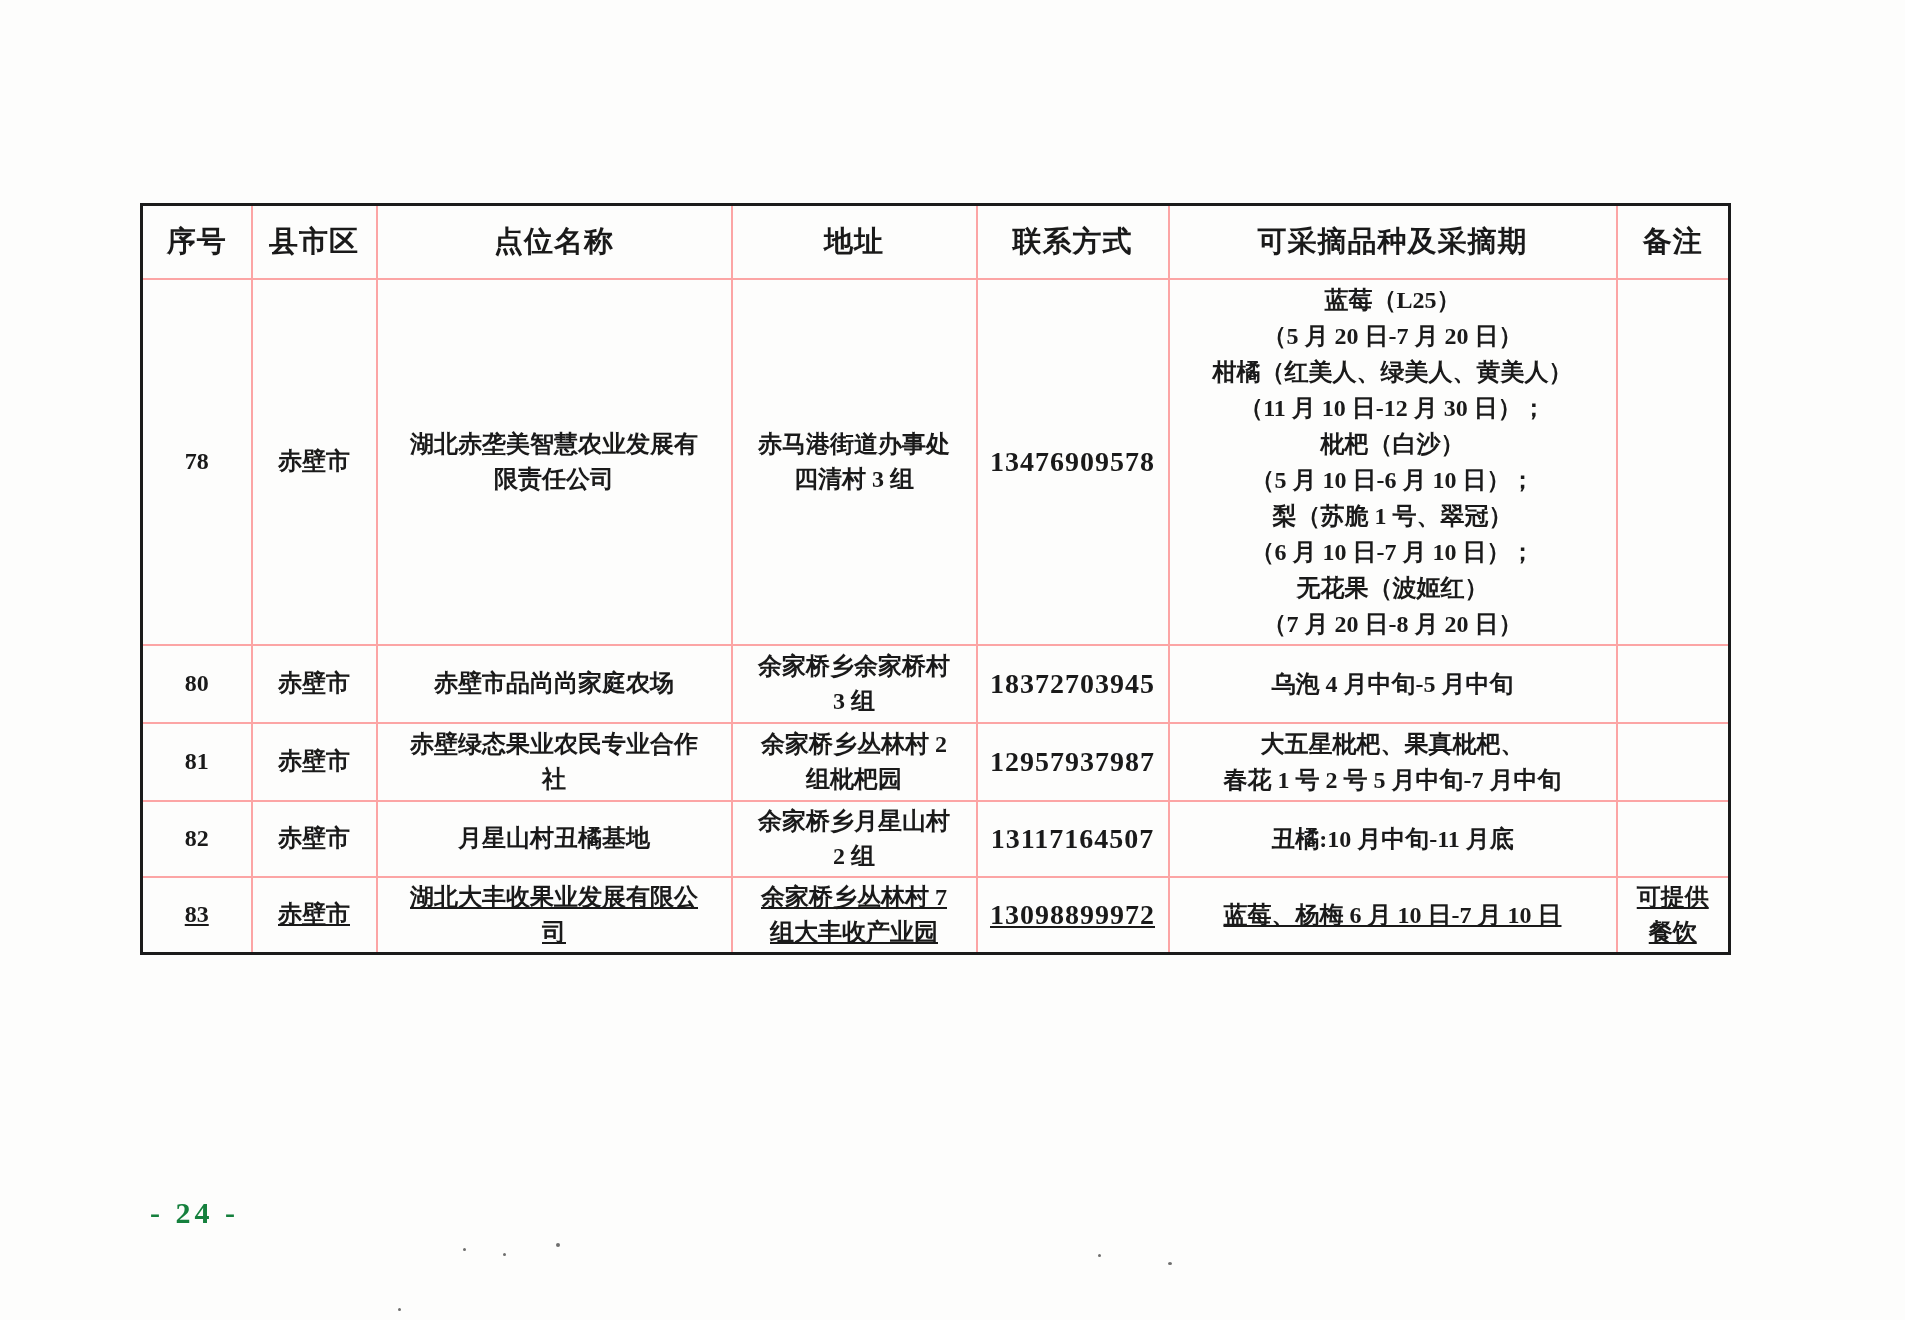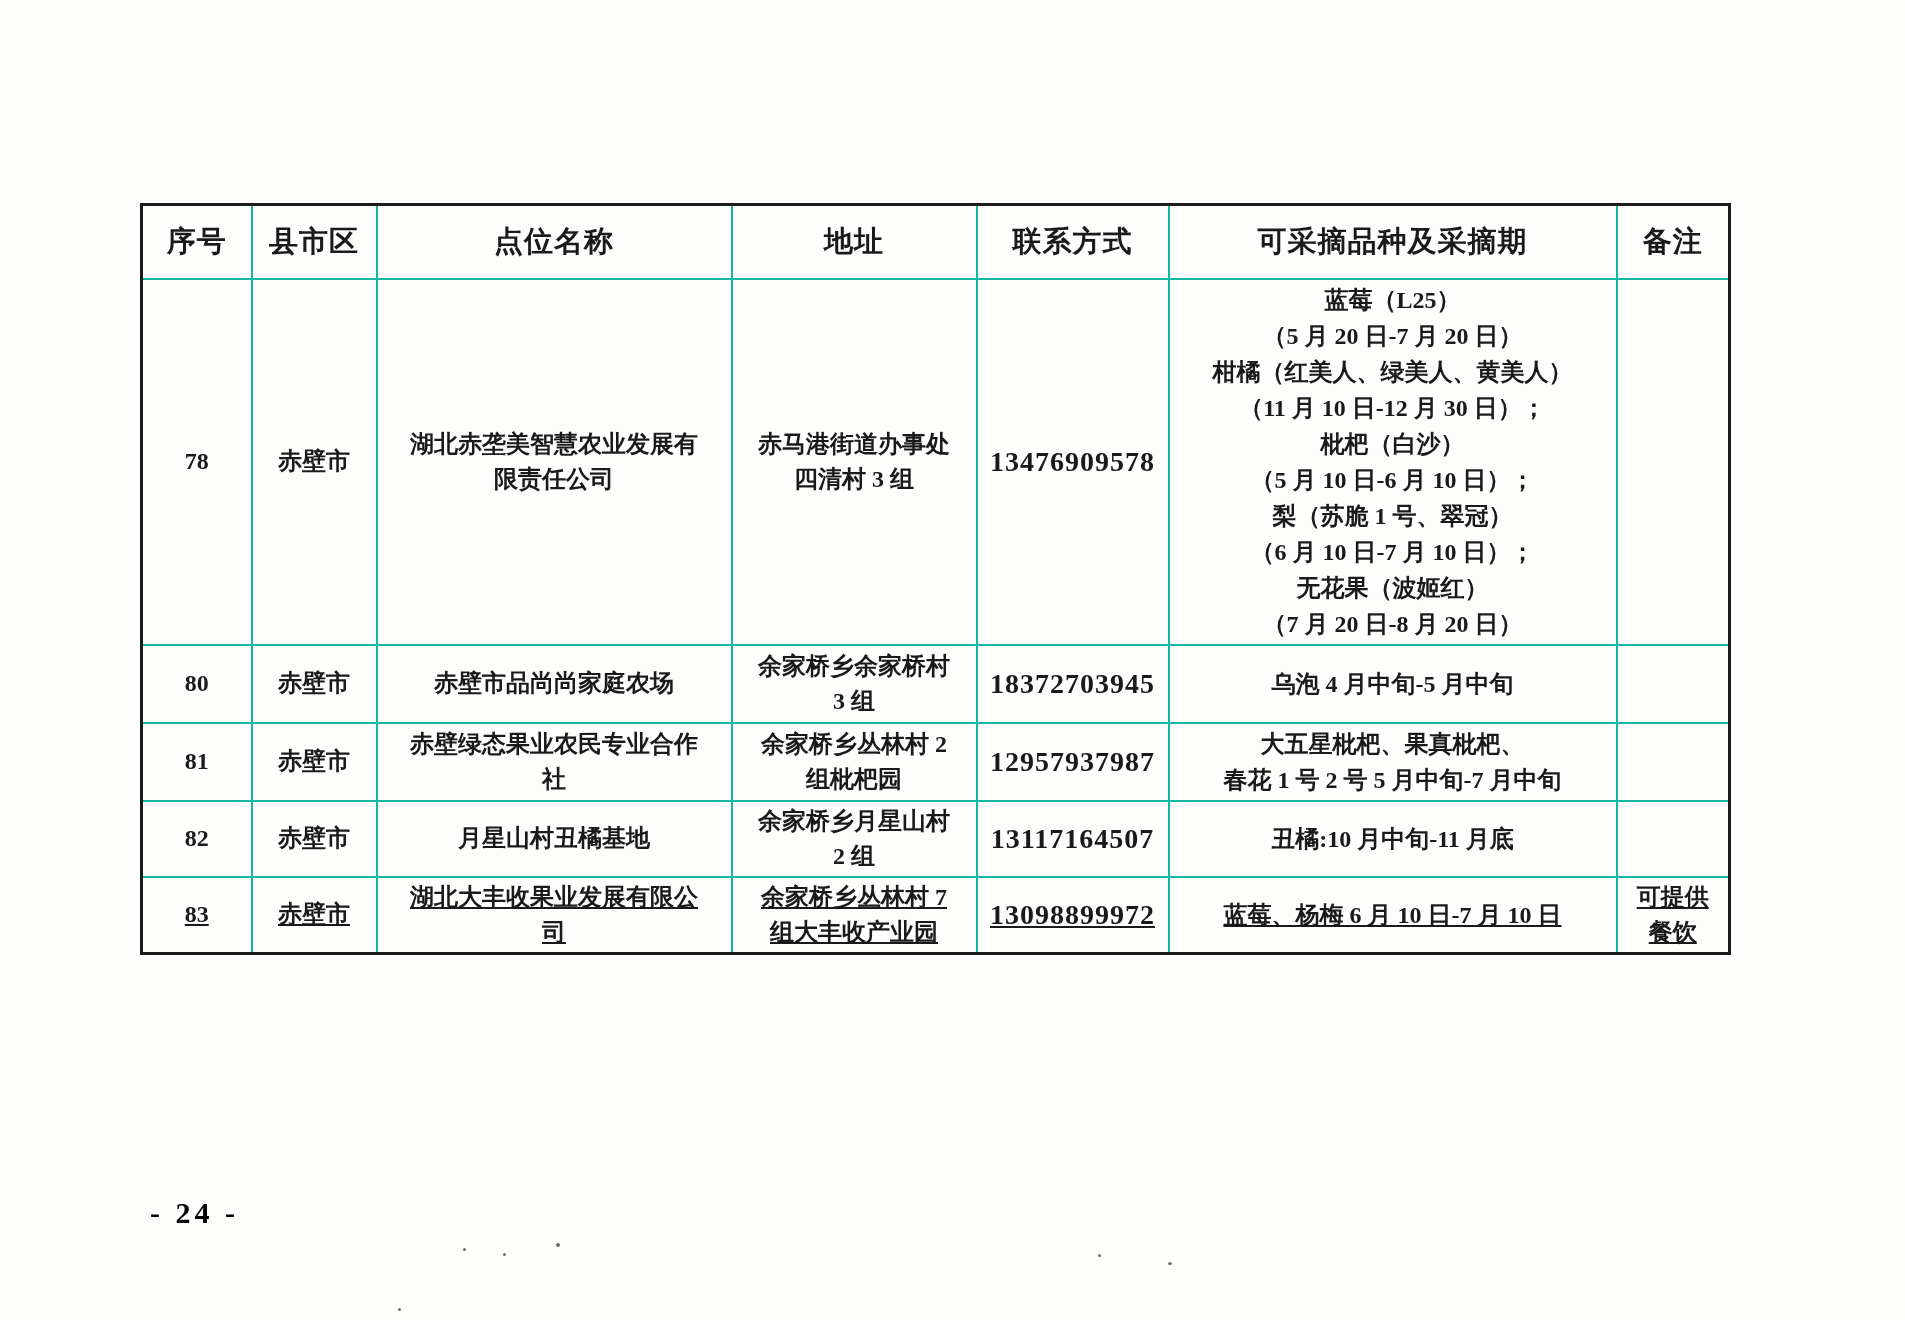--- a/index.html
+++ b/index.html
@@ -26,21 +26,21 @@
     position: absolute;
     left: 140px;
     top: 203px;
     width: 1588px;
     border-collapse: collapse;
     table-layout: fixed;
     border: 3px solid #1b1b1b;
   }
   table.doc-table th,
   table.doc-table td {
-    border: 2px solid #14b8a6;
+    border: 2px solid #fca5a5;
     text-align: center;
     vertical-align: middle;
     padding: 2px 4px;
     overflow: hidden;
   }
   table.doc-table th {
     font-family: "Liberation Sans", sans-serif;
     font-weight: bold;
     font-size: 29px;
     letter-spacing: 1px;
@@ -69,21 +69,21 @@
   tr.h-r84  { height: 80px;  }
 
   .page-number {
     position: absolute;
     left: 150px;
     top: 1196px;
     font-family: "Liberation Serif", serif;
     font-weight: bold;
     font-size: 30px;
     letter-spacing: 4px;
-    color: #000000;
+    color: #15803d;
   }
 
   .speckle {
     position: absolute;
     background: #4a4a4a;
     border-radius: 50%;
     opacity: 0.8;
   }
 </style>
 </head>

